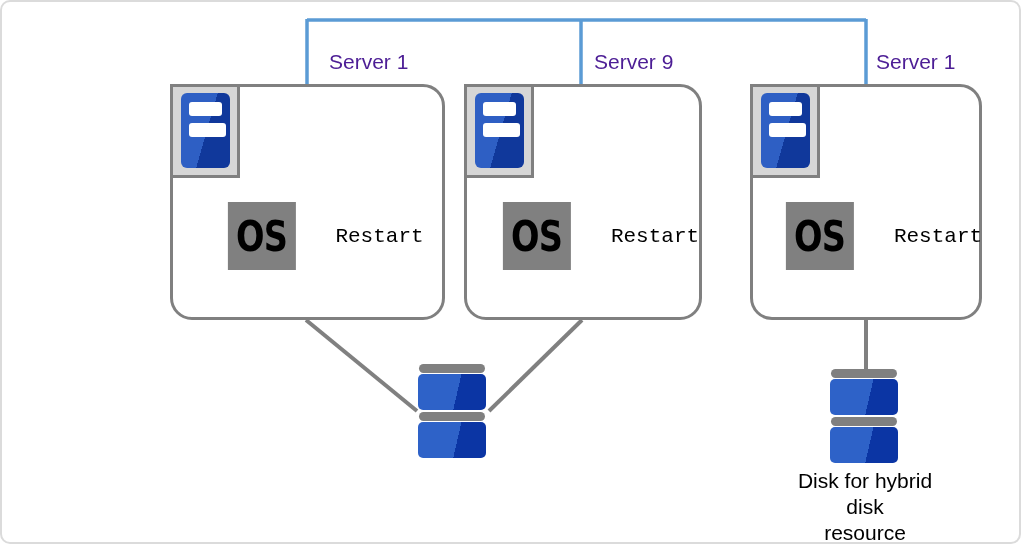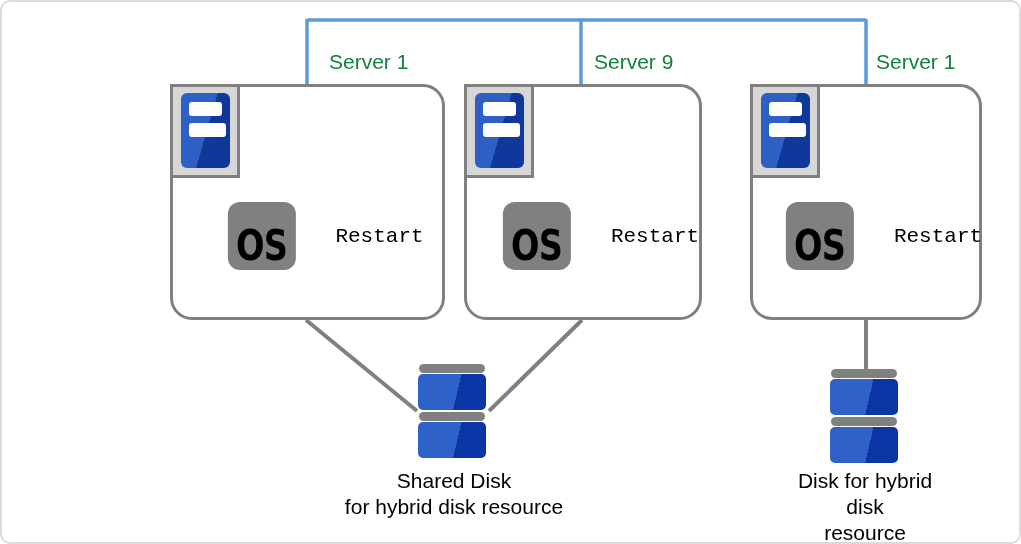--- a/index.html
+++ b/index.html
@@ -17,21 +17,21 @@
   }
 
   
   .connectors { position:absolute; left:0; top:0; }
   .connectors .blue path { stroke: var(--network-line, #5B9BD5); stroke-width:3.5; fill:none; }
   .connectors .gray path { stroke: var(--connector-line, #808080); stroke-width:4; fill:none; }
 
   
   .server-label {
     position:absolute; top:48px;
-    font-size:21px; line-height:24px; color:#15803d;
+    font-size:21px; line-height:24px; color:#4c1d95;
     white-space:nowrap;
   }
 
   
   .server-box {
     position:absolute; top:82px; height:236px;
     background:#fff;
     border:3px solid var(--box-border, #808080);
     border-radius:22px;
   }
@@ -58,22 +58,22 @@
 
   
   .os-row {
     position:absolute; left:50%; top:115px;
     transform:translateX(calc(-50% + 18px));
     display:flex; align-items:center; gap:40px;
   }
   .os-badge {
     width:68px; height:68px;
     background: var(--os-badge-bg, #808080);
-    border-radius:12px;
-    display:flex; align-items:flex-end; justify-content:center;
+    border-radius:0;
+    display:flex; align-items:center; justify-content:center;
     flex:0 0 auto;
   }
   .os-badge span {
     font-family:"DejaVu Sans", sans-serif;
     font-weight:bold; font-size:43px; color:#000;
     transform:scaleX(0.78); letter-spacing:-1px;
   }
   .restart-label { font-size:21px; white-space:nowrap;font-family:Liberation Mono, monospace; }
 
   
@@ -163,22 +163,20 @@
       <div class="restart-label">Restart</div>
     </div>
   </div>
 
   <div class="disk" style="left:416px;top:362px">
     <div class="platter-cap"></div>
     <div class="platter-body"></div>
     <div class="platter-cap"></div>
     <div class="platter-body"></div>
   </div>
-  <div class="disk-caption" style="left:452px">Shared Disk
-for hybrid disk resource</div>
 
   <div class="disk" style="left:828px;top:367px">
     <div class="platter-cap"></div>
     <div class="platter-body"></div>
     <div class="platter-cap"></div>
     <div class="platter-body"></div>
   </div>
   <div class="disk-caption" style="left:863px">Disk for hybrid disk
 resource</div>
 

